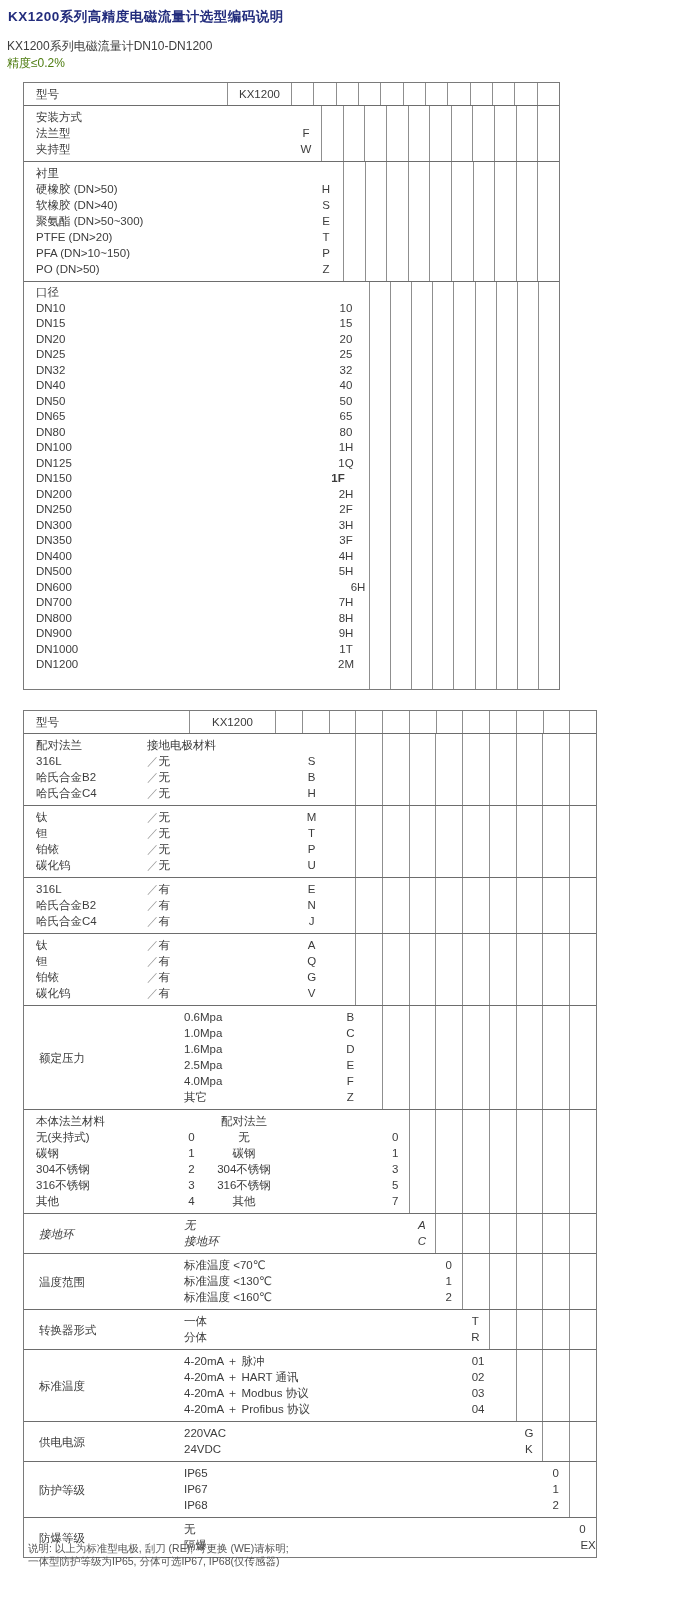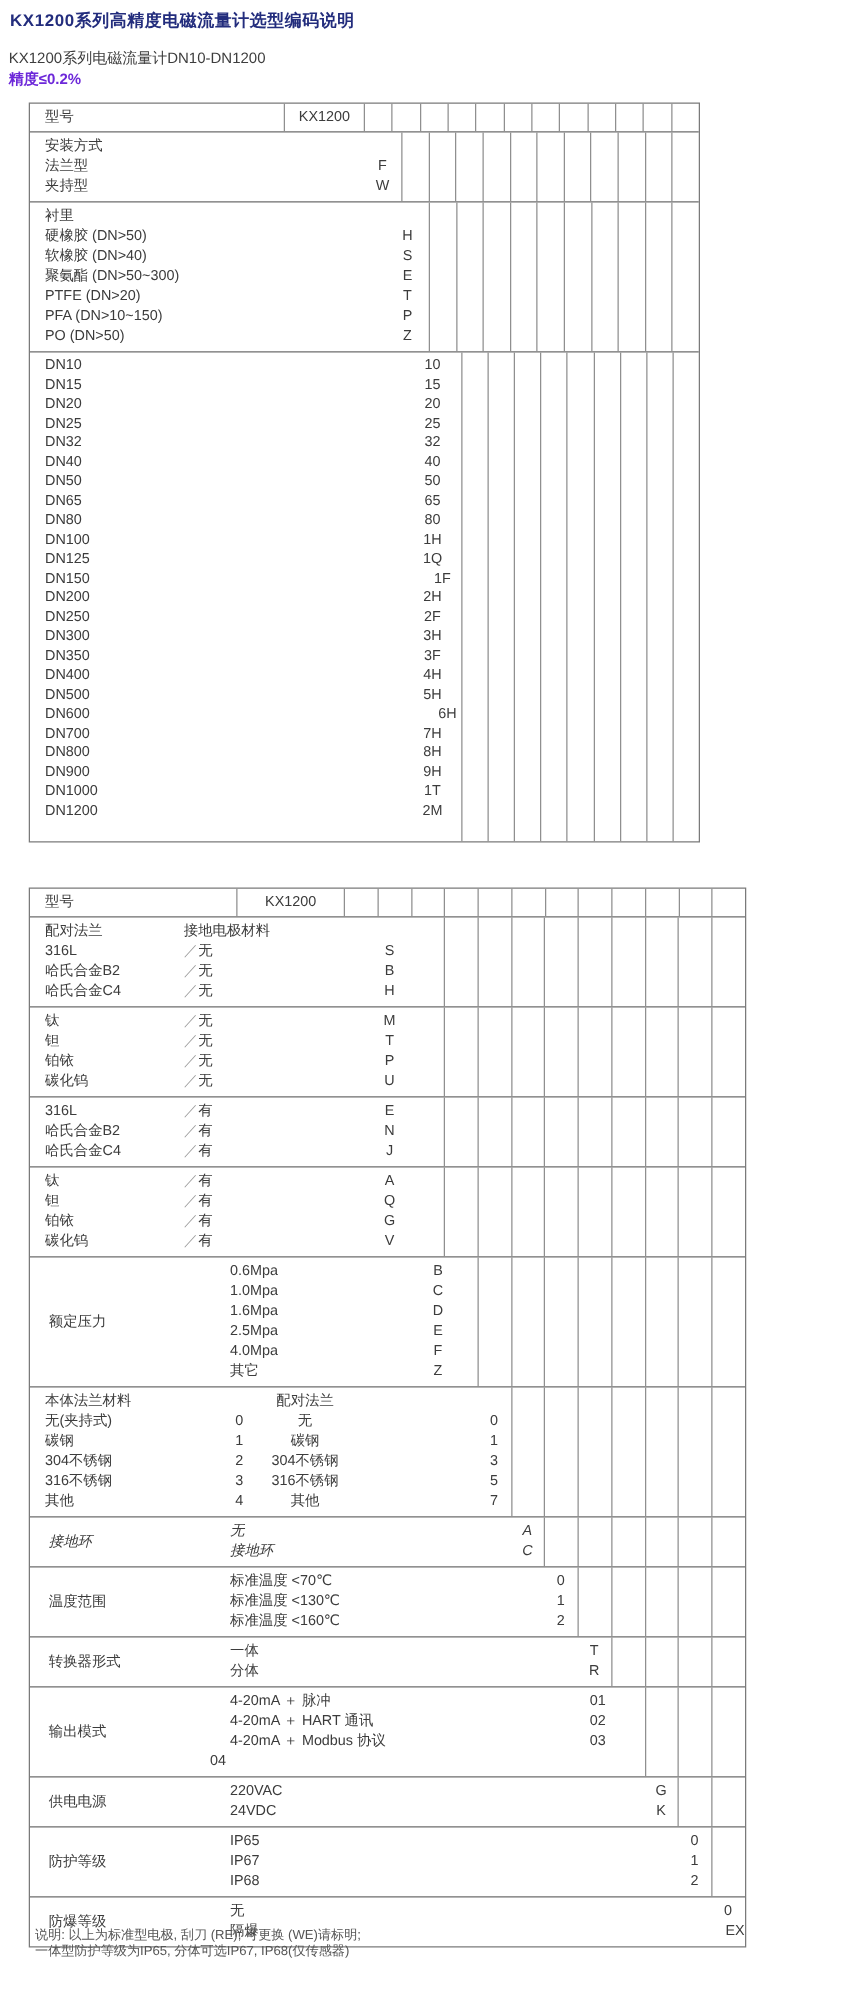--- a/index.html
+++ b/index.html
@@ -6,21 +6,21 @@
   body{
     width:676px;height:1597px;position:relative;
     font-family:"Liberation Sans","DejaVu Sans",sans-serif;
     color:#3a3a3a;
   }
   .page-title{
     position:absolute;left:8px;top:8px;
     font-size:13.5px;font-weight:bold;color:#232d7d;letter-spacing:.5px;
   }
   .sub1{position:absolute;left:7px;top:38px;font-size:12px;color:#3d3d3d;}
-  .sub2{position:absolute;left:7px;top:55px;font-size:12px;color:#6d28d9;font-weight:bold;}
+  .sub2{position:absolute;left:7px;top:55px;font-size:12px;color:#4d7c0f;}
   .tbl{
     position:absolute;left:23px;border:1px solid #7a7a7a;
     font-size:11.5px;color:#3c3c3c;background:#fff;box-sizing:border-box;
   }
   #table1{top:82px;width:537px;}
   #table2{top:710px;width:574px;}
   .hrow{display:flex;height:22px;line-height:22px;}
   .hlabel{padding-left:12px;border-right:1px solid #8f8f8f;box-sizing:border-box;}
   .hmodel{text-align:center;box-sizing:border-box;}
   .hcol{border-left:1px solid #8f8f8f;box-sizing:border-box;}
@@ -131,20 +131,23 @@
       <div class="tcol" style="flex: 1 1 0%;"></div>
       <div class="tcol" style="flex: 1 1 0%;"></div>
       <div class="tcol" style="flex: 1 1 0%;"></div>
       <div class="tcol" style="flex: 1 1 0%;"></div>
       <div class="tcol" style="flex: 1 1 0%;"></div>
       <div class="tcol" style="flex: 1 1 0%;"></div>
     </div>
     <div class="sec">
       <div class="content" style="width: 345px; line-height: 15.5px; padding-bottom: 16px;">
         <div class="line">
+          <span class="lbl">口径</span>
+        </div>
+        <div class="line">
           <span class="lbl">DN10</span>
           <span class="code" style="width: 22px; margin-right: 12px;">10</span>
         </div>
         <div class="line">
           <span class="lbl">DN15</span>
           <span class="code" style="width: 22px; margin-right: 12px;">15</span>
         </div>
         <div class="line">
           <span class="lbl">DN20</span>
           <span class="code" style="width: 22px; margin-right: 12px;">20</span>
@@ -176,21 +179,21 @@
         <div class="line">
           <span class="lbl">DN100</span>
           <span class="code" style="width: 22px; margin-right: 12px;">1H</span>
         </div>
         <div class="line">
           <span class="lbl">DN125</span>
           <span class="code" style="width: 22px; margin-right: 12px;">1Q</span>
         </div>
         <div class="line">
           <span class="lbl">DN150</span>
-          <span class="code" style="width: 22px; margin-right: 4px;">1F</span>
+          <span class="code" style="width: 22px; margin-right: 20px; font-weight: bold;">1F</span>
         </div>
         <div class="line">
           <span class="lbl">DN200</span>
           <span class="code" style="width: 22px; margin-right: 12px;">2H</span>
         </div>
         <div class="line">
           <span class="lbl">DN250</span>
           <span class="code" style="width: 22px; margin-right: 12px;">2F</span>
         </div>
         <div class="line">
@@ -537,35 +540,36 @@
           </div>
         </div>
       </div>
       <div class="tcol" style="flex: 1 1 0%;"></div>
       <div class="tcol" style="flex: 1 1 0%;"></div>
       <div class="tcol" style="flex: 1 1 0%;"></div>
       <div class="tcol" style="flex: 1 1 0%;"></div>
     </div>
     <div class="sec">
       <div class="content sidewrap" style="width: 491.5px; line-height: 16px; padding: 0px;">
-        <div class="sideLbl" style="width: 137px;">输出模式</div>
+        <div class="sideLbl" style="width: 137px;">标准温度</div>
         <div class="items" style="line-height: 16px;">
           <div class="line">
             <span class="lbl">4-20mA ＋ 脉冲</span>
             <span class="code" style="width: 26.75px; margin-right: 24px;">01</span>
           </div>
           <div class="line">
             <span class="lbl">4-20mA ＋ HART 通讯</span>
             <span class="code" style="width: 26.75px; margin-right: 24px;">02</span>
           </div>
           <div class="line">
             <span class="lbl">4-20mA ＋ Modbus 协议</span>
             <span class="code" style="width: 26.75px; margin-right: 24px;">03</span>
           </div>
           <div class="line">
+            <span class="lbl">4-20mA ＋ Profibus 协议</span>
             <span class="code" style="width: 26.75px; margin-right: 24px;">04</span>
           </div>
         </div>
       </div>
       <div class="tcol" style="flex: 1 1 0%;"></div>
       <div class="tcol" style="flex: 1 1 0%;"></div>
       <div class="tcol" style="flex: 1 1 0%;"></div>
     </div>
     <div class="sec">
       <div class="content sidewrap" style="width: 518.25px; line-height: 16px; padding: 0px;">

